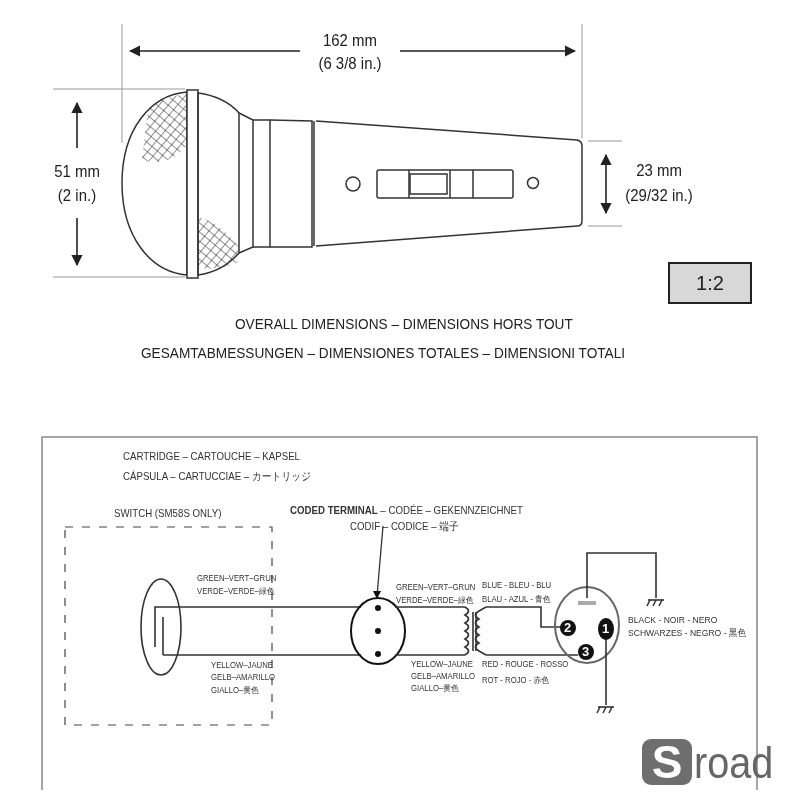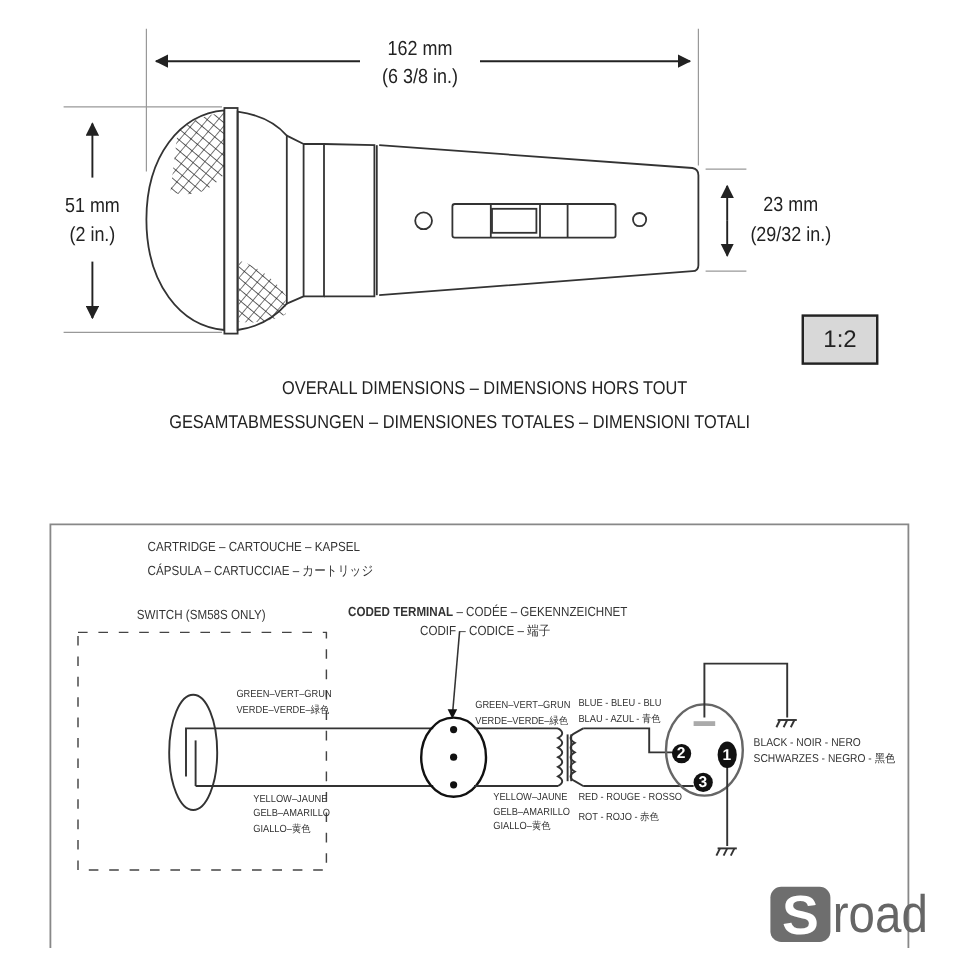--- a/index.html
+++ b/index.html
@@ -3,21 +3,21 @@
 <meta charset="utf-8">
 <style>
   html, body { margin:0; padding:0; background:#ffffff; }
   body { width:800px; height:800px; position:relative; overflow:hidden; font-family:"Liberation Sans", sans-serif; color:#222; }
   .t { position:absolute; white-space:nowrap; line-height:1; }
   svg { position:absolute; left:0; top:0; }
   .dimtxt { font-size:17px; color:#222; text-align:center; transform:scaleX(0.88); transform-origin:center; }
   .caption { font-size:15.5px; color:#222; transform:scaleX(0.88); transform-origin:left; }
   .wlabel { font-size:8.6px; color:#333; transform:scaleX(0.9); transform-origin:left; }
   .slabel { font-size:11px; color:#333; transform:scaleX(0.88); transform-origin:left; }
-  .scale-box { position:absolute; left:668px; top:262px; width:64px; height:42px; background:#d8d8d8; border:2px solid #222; box-sizing:border-box; display:flex; align-items:center; justify-content:center; font-size:20px; color:#222; }
+  .scale-box { position:absolute; left:668px; top:262px; width:84px; height:42px; background:#d8d8d8; border:2px solid #222; box-sizing:border-box; display:flex; align-items:center; justify-content:center; font-size:20px; color:#222; }
   .logo { position:absolute; left:642px; top:735px; height:50px; display:flex; align-items:flex-end; }
   .logo-s { width:50px; height:46px; background:#6e6e6e; border-radius:9px; color:#fff; font-size:46px; font-weight:bold; display:flex; align-items:center; justify-content:center; line-height:1; }
   .logo-rest { font-size:44px; color:#666; margin-left:2px; line-height:1; transform:scaleX(0.9); transform-origin:left; }
 </style>
 </head>
 <body>
 
 <svg width="800" height="800" viewBox="0 0 800 800">
   <defs>
     <marker id="arr" viewBox="0 0 10 10" refX="9" refY="5" markerWidth="7" markerHeight="7" orient="auto-start-reverse">

